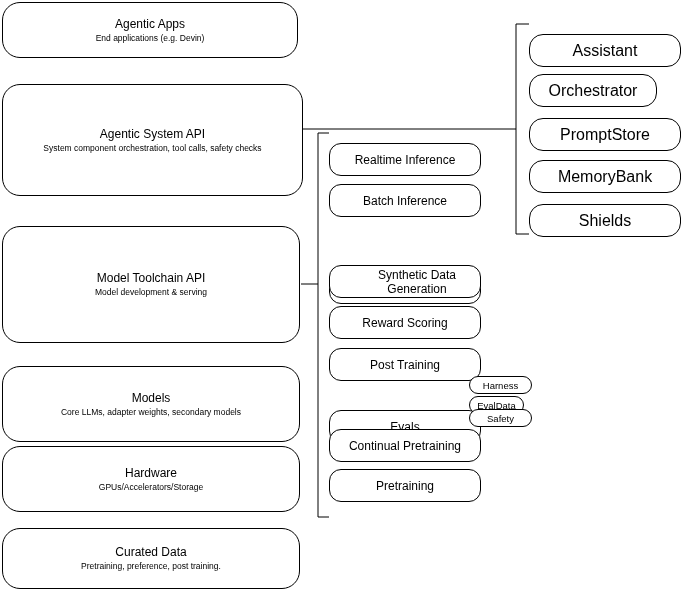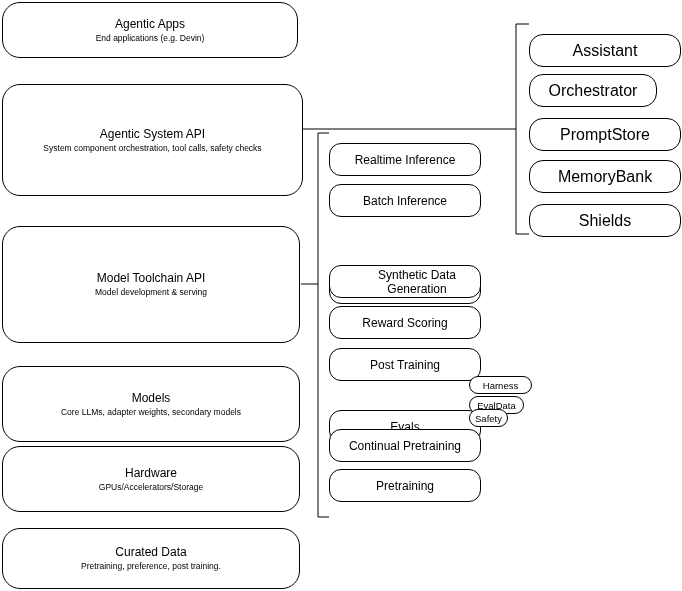--- a/index.html
+++ b/index.html
@@ -155,17 +155,17 @@
   <div class="node api-pill" style="left:329px; top:469px; width:152px; height:33px;">
     <span>Pretraining</span>
   </div>
 
   <div class="node mini-pill" style="left:469px; top:376px; width:63px; height:18px;">
     <span>Harness</span>
   </div>
   <div class="node mini-pill" style="left:469px; top:396px; width:55px; height:18px;">
     <span>EvalData</span>
   </div>
-  <div class="node mini-pill" style="left:469px; top:409px; width:39px; height:18px;">
+  <div class="node mini-pill" style="left:469px; top:409px; width:63px; height:18px;">
     <span>Safety</span>
   </div>
 
 </div>
 
 </body></html>

